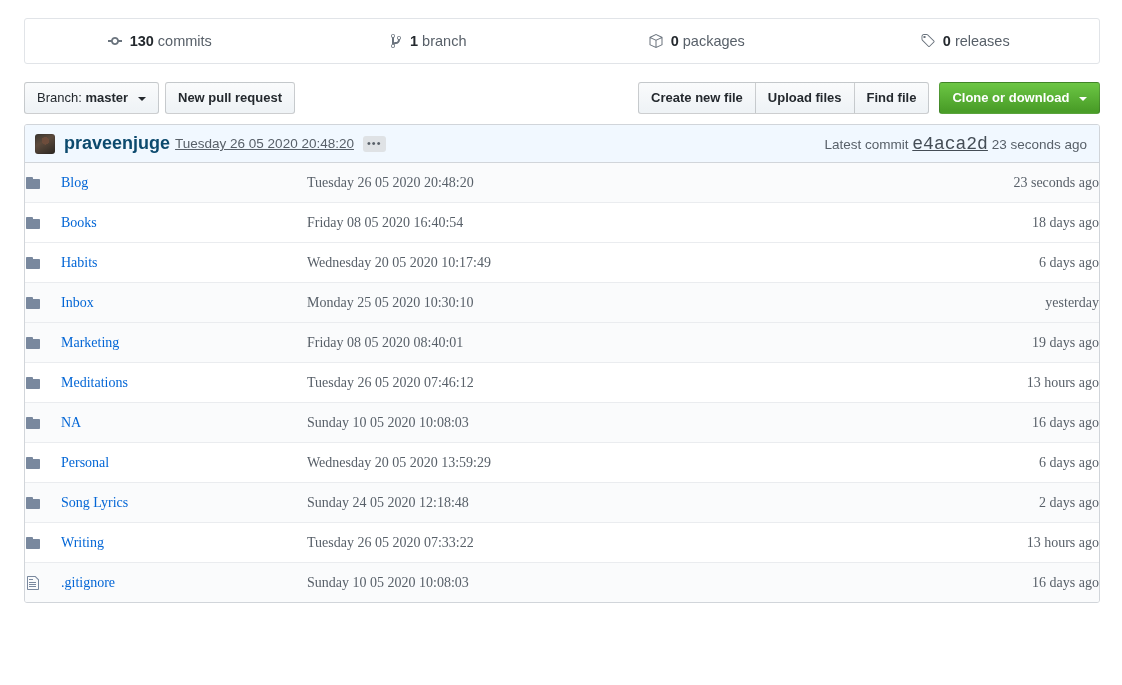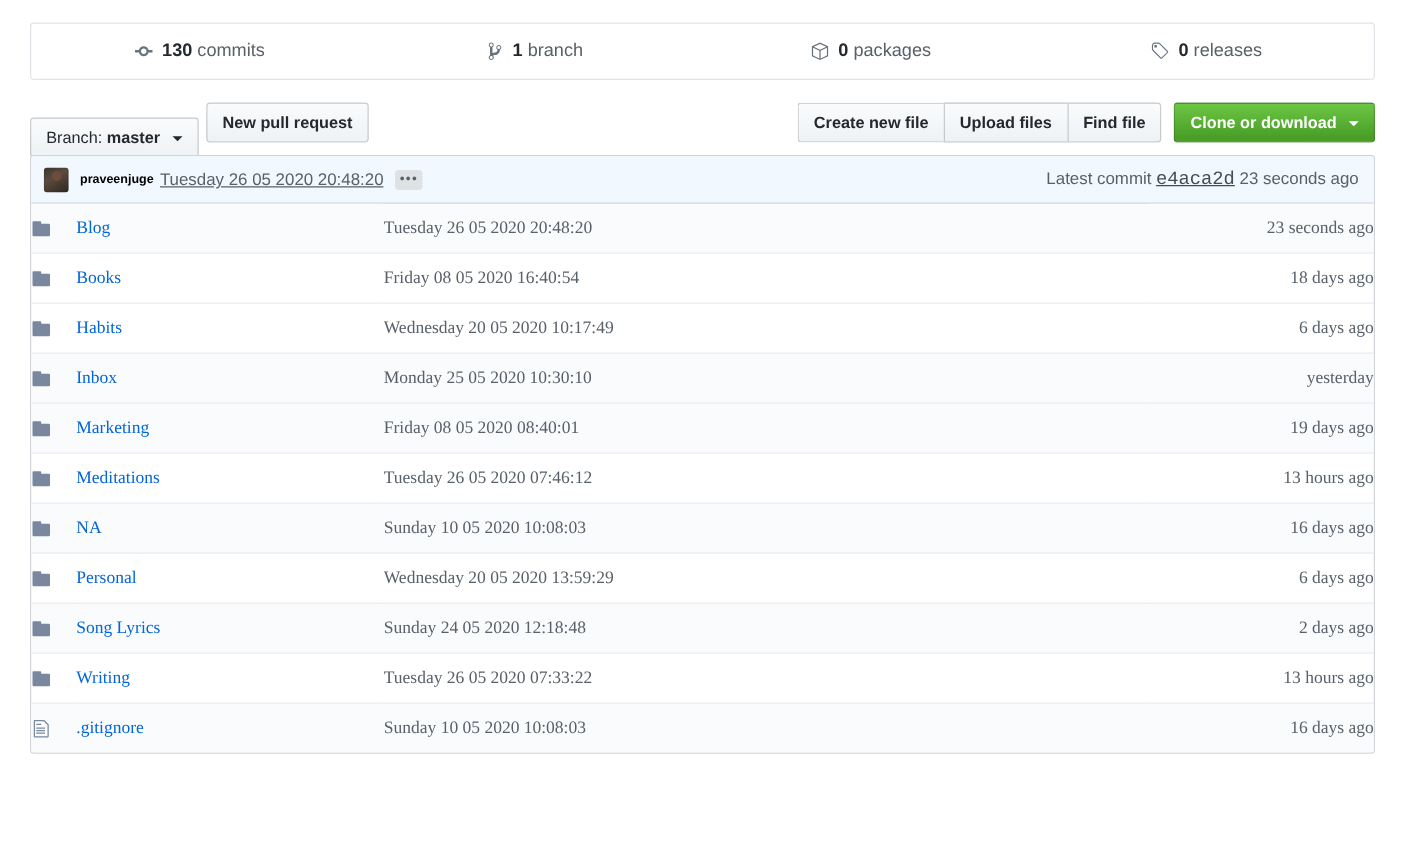--- a/index.html
+++ b/index.html
@@ -92,21 +92,21 @@
     line-height: 30px;
     box-sizing: border-box;
     cursor: pointer;
     display: inline-block;
     vertical-align: top;
     white-space: nowrap;
   }
   .btn-branch {
     position: absolute;
     left: 0;
-    top: 12px;
+    top: 0;
     font-weight: normal;
   }
   .btn-branch .bold { font-weight: bold; }
   .btn-newpr {
     position: absolute;
     left: 141px;
     top: 0;
   }
   .caret {
     display: inline-block;
@@ -178,22 +178,22 @@
     border-radius: 3px;
     margin-right: 9px;
     flex: 0 0 auto;
     background:
       radial-gradient(circle at 52% 34%, #6d4c3b 0 22%, rgba(109,76,59,0) 23%),
       linear-gradient(150deg, #3a3630 0%, #5c4a3c 40%, #2b2722 100%);
     box-shadow: inset 0 0 0 1px rgba(27,31,35,0.10);
   }
   .commit-author {
     font-weight: bold;
-    font-size: 10px;
-    color: #000000;
+    font-size: 18px;
+    color: #0c4a6e;
     text-decoration: none;
     margin-right: 5px;
   }
   .commit-title {
     font-size: 13.5px;
     color: #586069;
     white-space: nowrap;
     overflow: hidden;
     text-overflow: ellipsis;
   }
@@ -217,21 +217,21 @@
   }
   .commit-meta {
     margin-left: auto;
     font-size: 13.5px;
     color: #586069;
     white-space: nowrap;
     padding-right: 2px;
   }
   .commit-meta .sha {
     font-family: "Liberation Mono", monospace;
-    font-size: 15px;
+    font-size: 18px;
     color: #444d56;
   }
 
   table.files {
     width: 100%;
     border-collapse: collapse;
     table-layout: fixed;
   }
   table.files tr {
     border-top: 1px solid #eaecef;

